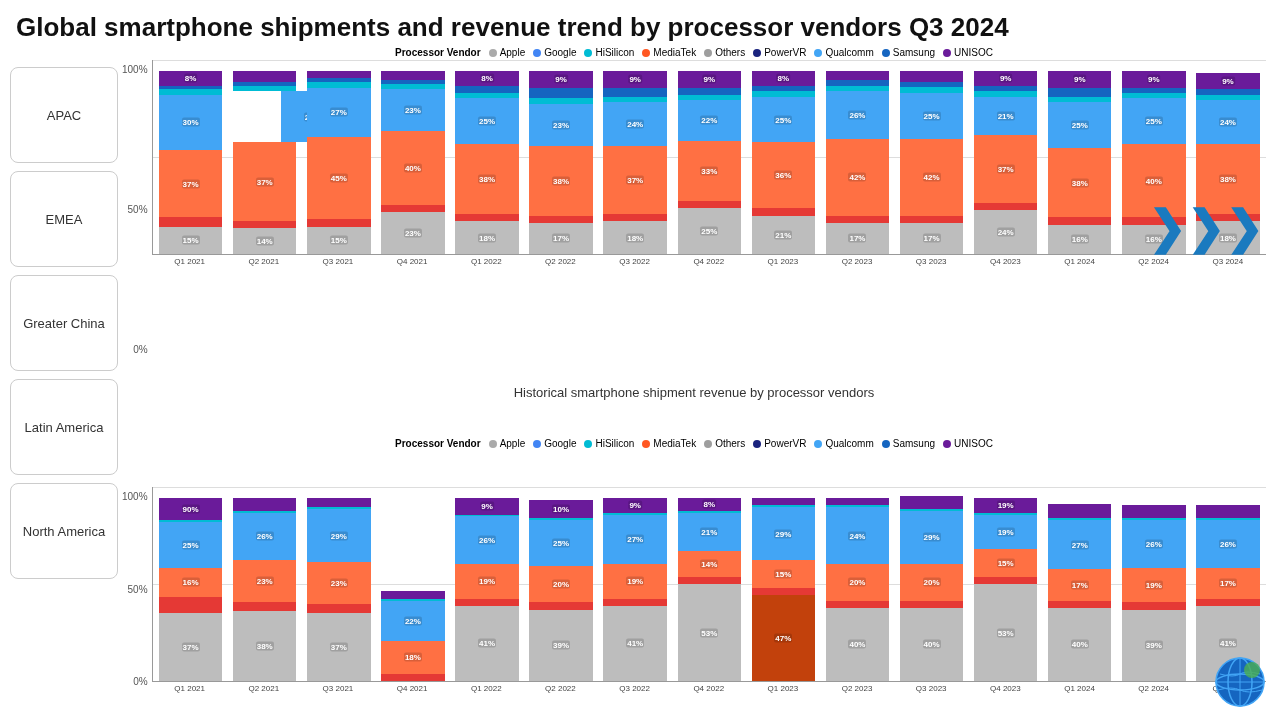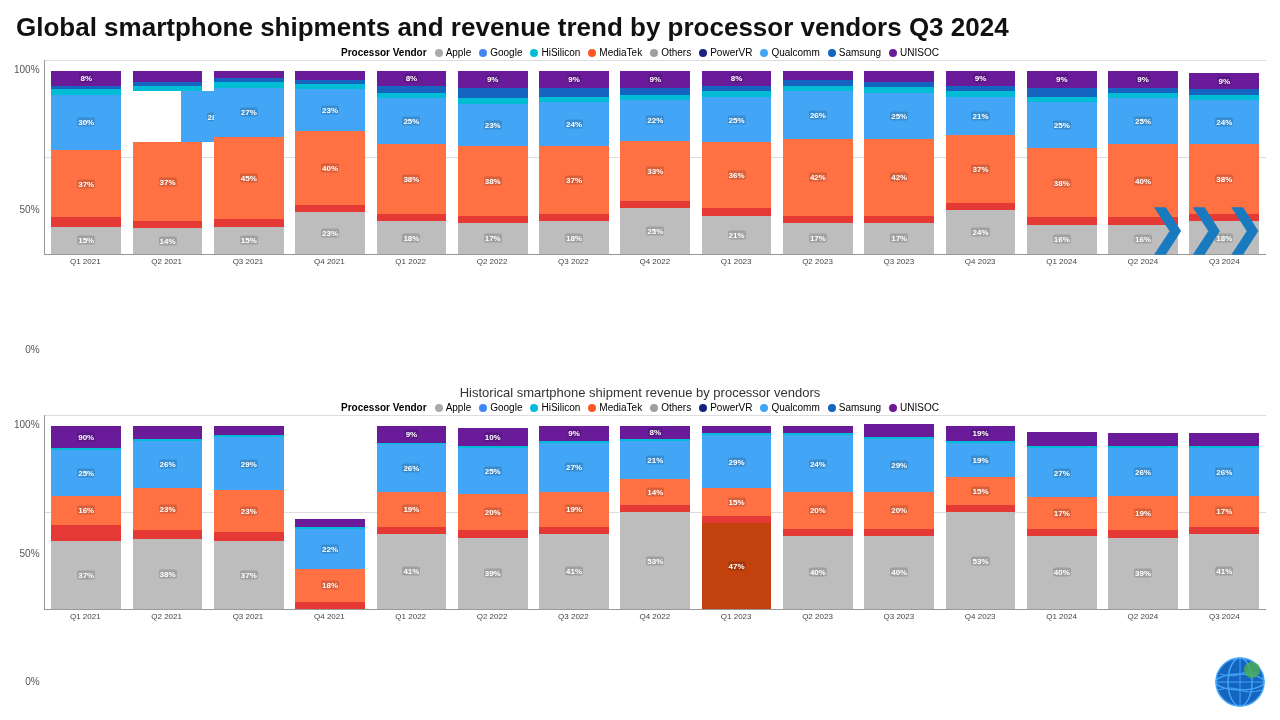--- a/index.html
+++ b/index.html
@@ -88,20 +88,27 @@
       flex-shrink: 0;
     }
   </style>
 </head>
 <body>
 
 <h1 class="main-title">Global smartphone shipments and revenue trend by processor vendors Q3 2024</h1>
 
 <div class="content-area">
 
+  <div class="sidebar">
+    <div class="sidebar-item apac">APAC</div>
+    <div class="sidebar-item emea">EMEA</div>
+    <div class="sidebar-item greater-china">Greater China</div>
+    <div class="sidebar-item latin-america">Latin America</div>
+    <div class="sidebar-item north-america">North America</div>
+  </div>
 
   <div class="charts-area">
 
     <div class="chart-section">
       <div class="legend" id="shipment-legend">
           <span style="font-weight: bold; font-size: 10px;">Processor Vendor</span>
           <div class="legend-item">
             <span class="legend-dot" style="background: rgb(170, 170, 170);"></span>
             <span style="font-size: 10px;">Apple</span>
           </div>
@@ -438,21 +445,21 @@
               <div style="flex: 1 1 0%; text-align: center; font-size: 8px; color: rgb(68, 68, 68);">Q3 2023</div>
               <div style="flex: 1 1 0%; text-align: center; font-size: 8px; color: rgb(68, 68, 68);">Q4 2023</div>
               <div style="flex: 1 1 0%; text-align: center; font-size: 8px; color: rgb(68, 68, 68);">Q1 2024</div>
               <div style="flex: 1 1 0%; text-align: center; font-size: 8px; color: rgb(68, 68, 68);">Q2 2024</div>
               <div style="flex: 1 1 0%; text-align: center; font-size: 8px; color: rgb(68, 68, 68);">Q3 2024</div>
             </div>
         </div>
       </div>
     </div>
 
-    <div class="chart-section" style="margin-top:4px;">
+    <div class="chart-section" style="margin-top:4px;gap:36px;">
       <div class="chart-title">Historical smartphone shipment revenue by processor vendors</div>
       <div class="legend" id="revenue-legend">
           <span style="font-weight: bold; font-size: 10px;">Processor Vendor</span>
           <div class="legend-item">
             <span class="legend-dot" style="background: rgb(170, 170, 170);"></span>
             <span style="font-size: 10px;">Apple</span>
           </div>
           <div class="legend-item">
             <span class="legend-dot" style="background: rgb(66, 133, 244);"></span>
             <span style="font-size: 10px;">Google</span>

